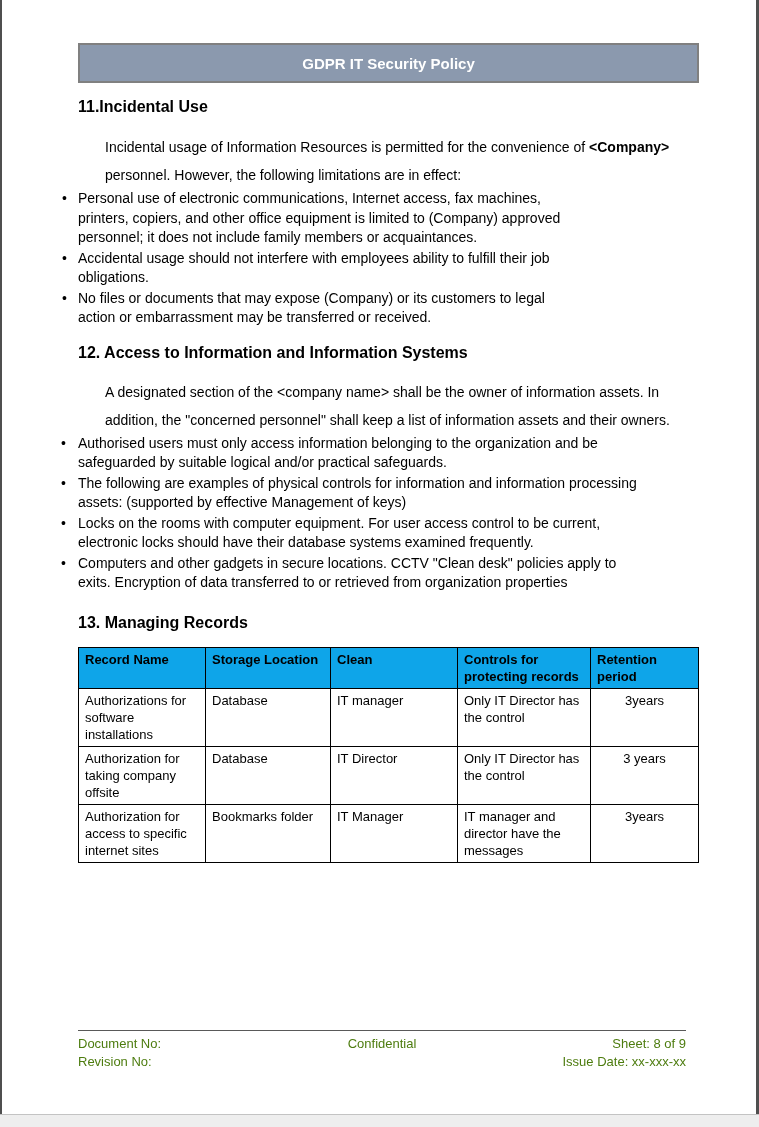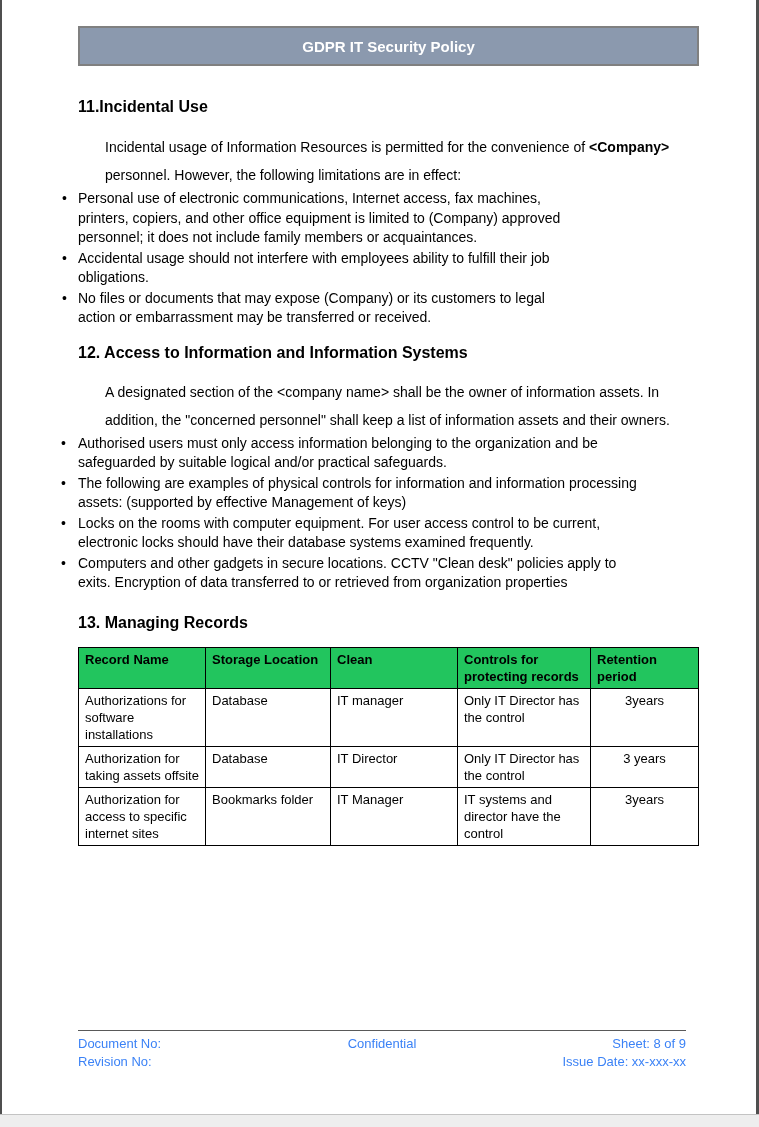--- a/index.html
+++ b/index.html
@@ -7,21 +7,21 @@
     width:759px;height:1127px;position:relative;overflow:hidden;
     background:#ffffff;color:#000;
     font-family:"Liberation Sans","DejaVu Sans",sans-serif;
   }
   
   .edge-left{position:absolute;left:0;top:0;width:2px;height:1114px;background:#4f4f4f;}
   .edge-right{position:absolute;right:0;top:0;width:3px;height:1114px;background:#4f4f4f;}
   .bottom-strip{position:absolute;left:0;bottom:0;width:759px;height:12px;background:#eeeeee;border-top:1px solid #c3c3c3;}
 
   .titlebar{
-    position:absolute;left:78px;top:26px;width:621px;height:40px;box-sizing:border-box;
+    position:absolute;left:78px;top:43px;width:621px;height:40px;box-sizing:border-box;
     background:#8b99ae;border:2px solid #808080;
     display:flex;align-items:center;justify-content:center;
     color:#ffffff;font-weight:bold;font-size:15px;
   }
 
   .content{position:absolute;left:78px;top:83px;width:620px;}
   .content h2{font-size:16px;font-weight:bold;margin:0;line-height:20px;}
   #h11{margin-top:14px;}
   .para{font-size:14px;line-height:28px;margin:16px 0 0 27px;max-width:578px;}
   ul.bullets{list-style:none;margin:0;padding:0;font-size:14px;line-height:19.5px;}
@@ -38,27 +38,27 @@
   .squiggle{
     text-decoration-style:wavy;
     text-decoration-color:#e0301e;
     text-decoration-thickness:1px;
     text-underline-offset:3px;
     text-align:center;
   }
 
   table.records{border-collapse:collapse;margin-top:14px;width:620px;table-layout:fixed;font-size:13px;line-height:17px;}
   table.records th,table.records td{border:1px solid #000;padding:3px 6px;vertical-align:top;text-align:left;overflow:hidden;}
-  table.records th{background:#22c55e;font-weight:bold;}
+  table.records th{background:#0ea5e9;font-weight:bold;}
   table.records td.num{text-align:center;}
 
   .footer{
     position:absolute;left:78px;top:1030px;width:608px;
     border-top:1px solid #595959;padding-top:4px;
-    font-size:13px;line-height:18px;color:#3b82f6;
+    font-size:13px;line-height:18px;color:#4d7c0f;
     display:flex;
   }
   .f-left{flex:1;text-align:left;}
   .f-center{flex:1;text-align:center;}
   .f-right{flex:1;text-align:right;}
 </style>
 </head>
 <body>
 
 <div class="titlebar">
@@ -109,31 +109,31 @@
     </thead>
     <tbody>
       <tr>
         <td>Authorizations for software installations</td>
         <td>Database</td>
         <td>IT manager</td>
         <td>Only IT Director has the control</td>
         <td class="num">3years</td>
       </tr>
       <tr>
-        <td>Authorization for taking assets offsite</td>
+        <td>Authorization for taking company offsite</td>
         <td>Database</td>
         <td>IT Director</td>
         <td>Only IT Director has the control</td>
         <td class="num">3 years</td>
       </tr>
       <tr>
         <td>Authorization for access to specific internet sites</td>
         <td>Bookmarks folder</td>
         <td>IT Manager</td>
-        <td>IT systems and director have the control</td>
+        <td>IT manager and director have the messages</td>
         <td class="num">3years</td>
       </tr>
     </tbody>
   </table>
 
 </div>
 
 <div class="footer">
   <div class="f-left">
     <div>Document No:</div>

